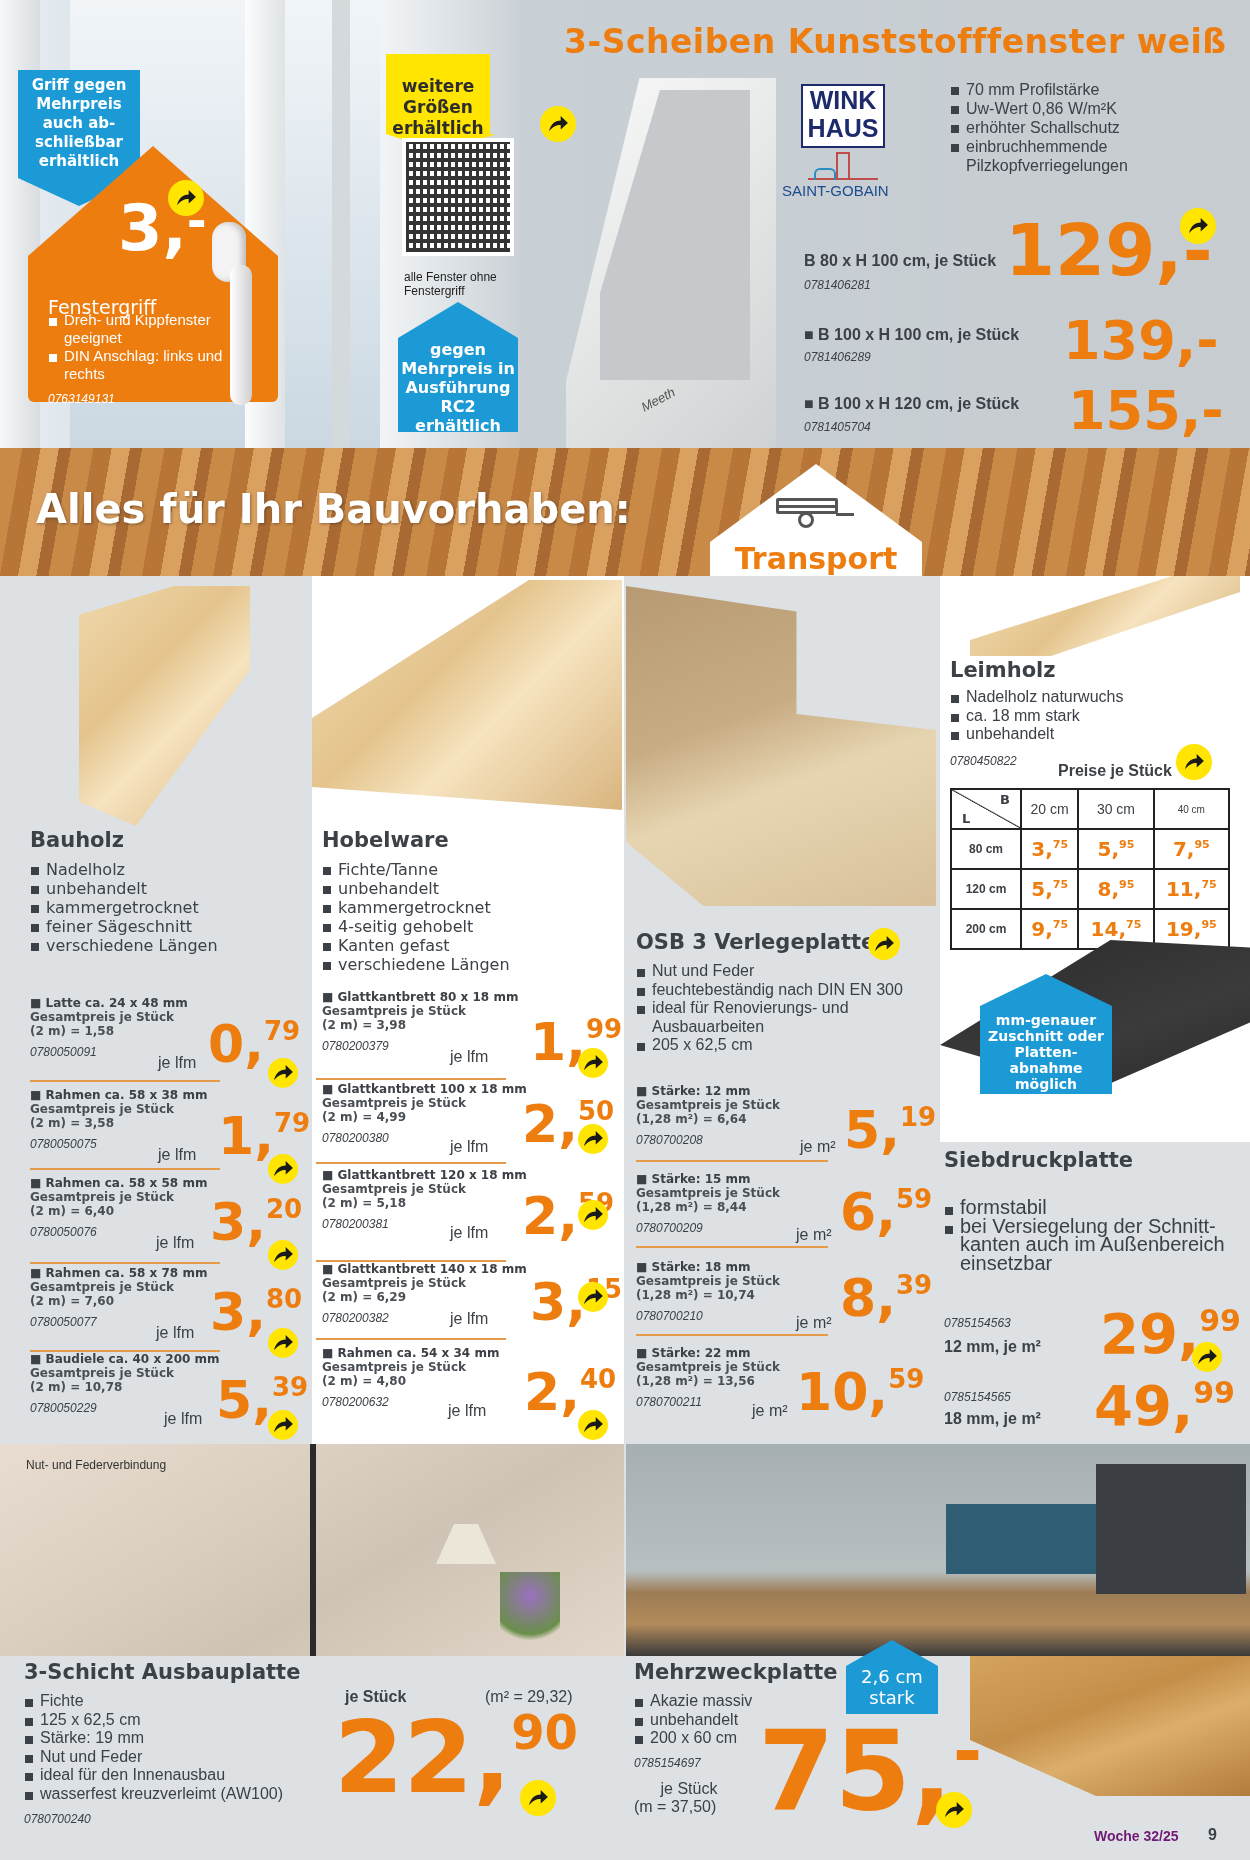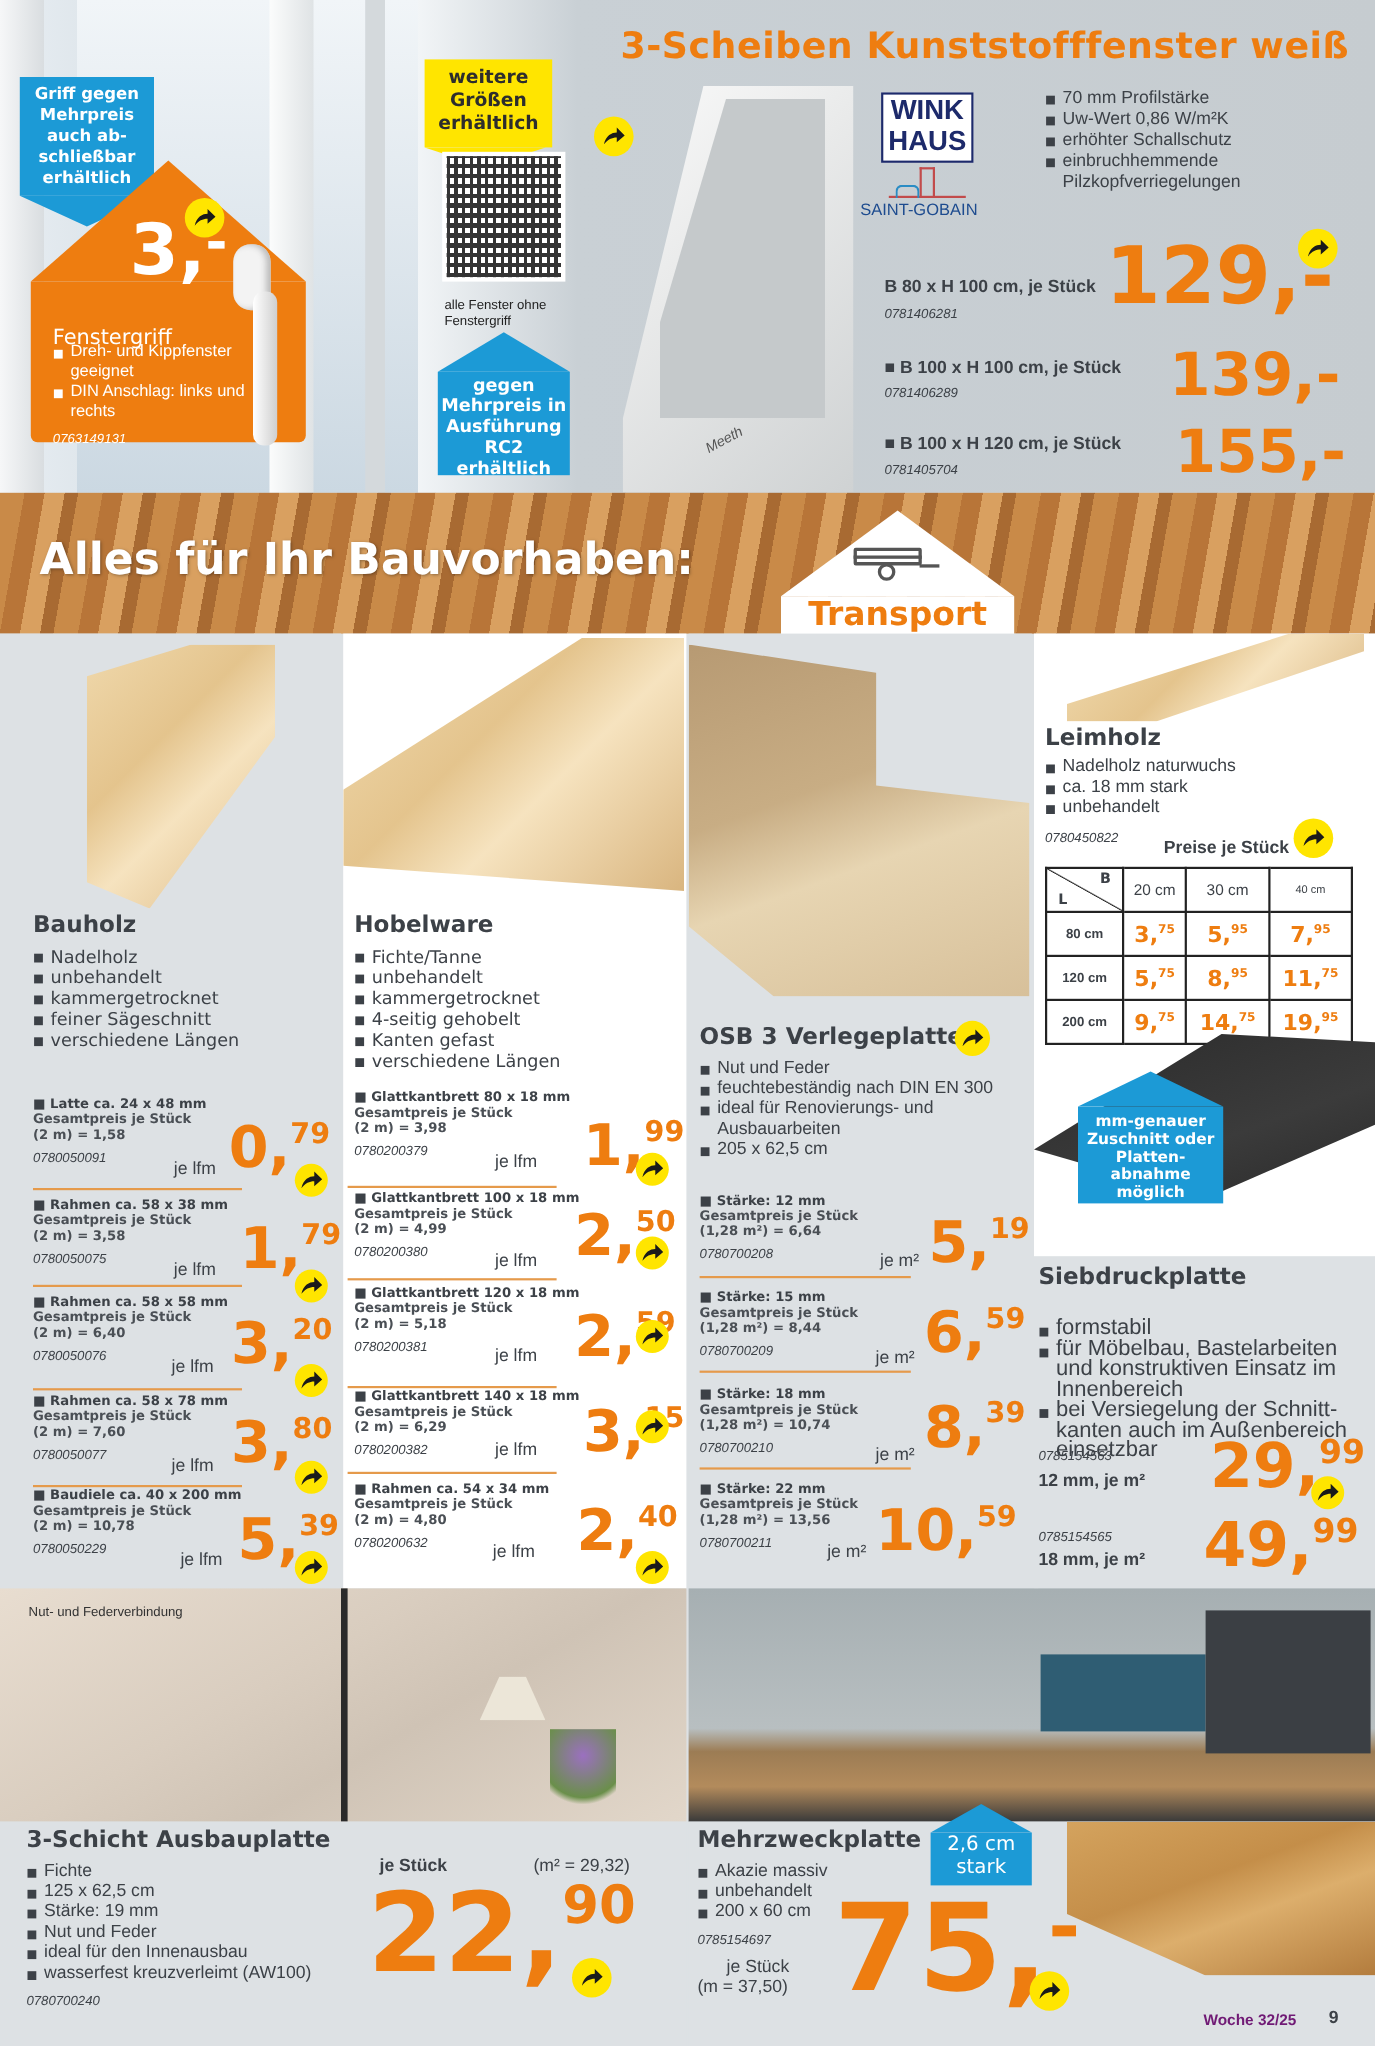--- a/index.html
+++ b/index.html
@@ -68,21 +68,21 @@
   <div class="abs" style="left:212px;top:222px;width:34px;height:60px;background:#f3f3f3;border-radius:16px;box-shadow:inset -4px 0 6px #bbb" data-name="window-handle-image"></div>
   <div class="abs" style="left:230px;top:265px;width:22px;height:140px;background:linear-gradient(90deg,#ffffff,#cfcfcf);border-radius:10px" data-name="window-handle-lever"></div>
   <div class="abs" style="left:48px;top:296px;color:#fff;font-weight:normal;font-size:19px" data-name="handle-title">Fenstergriff</div>
   <ul class="abs bul" style="left:48px;top:311px;width:190px;color:#fff;font-size:15px;line-height:18px;font-family:'Liberation Sans',sans-serif" data-name="handle-features">
     <li data-name="feature">Dreh- und Kippfenster geeignet</li>
     <li data-name="feature">DIN Anschlag: links und rechts</li>
   </ul>
   <style>#top ul.bul[data-name="handle-features"] li::before{background:#fff}</style>
   <div class="abs sku" style="left:48px;top:392px;color:#fff" data-name="handle-sku">0763149131</div>
 
-  <div class="abs tag-yellow" style="left:386px;top:54px;width:116px;height:80px;font-size:17px;line-height:21px;padding-top:6px" data-name="more-sizes-tag">
+  <div class="abs tag-yellow" style="left:386px;top:54px;width:104px;height:80px;font-size:17px;line-height:21px;padding-top:22px" data-name="more-sizes-tag">
     <span data-name="more-sizes-text">weitere Größen erhältlich</span>
   </div>
   <div class="abs" style="left:386px;top:134px;width:0;height:0;border-left:55px solid transparent;border-right:55px solid transparent;border-top:18px solid #ffe500" data-name="tag-point"></div>
   <div class="abs" style="left:402px;top:138px;width:112px;height:118px;background:#fff;padding:4px" data-name="qr-code">
     <div style="width:100%;height:100%;background:
       repeating-linear-gradient(0deg,#111 0 4px,transparent 4px 9px),
       repeating-linear-gradient(90deg,#111 0 3px,#fff 3px 7px);opacity:.85"></div>
   </div>
   <div class="abs arrow-dot" style="left:540px;top:106px" data-name="arrow-icon">
       <svg>
@@ -249,21 +249,20 @@
   </div>
   <div class="abs" style="left:40px;top:398px;width:0;height:0;border-left:66px solid transparent;border-right:66px solid transparent;border-bottom:32px solid #1c9ad6" data-name="tag-roof"></div>
 
   <div class="abs h2" style="left:4px;top:570px;background:#dde1e4;width:310px;height:300px" data-name="siebdruck-panel"></div>
 </div>
 
 <div class="abs" style="left:940px;top:1142px;width:310px;height:302px;background:#dde1e4" data-name="siebdruck-section"></div>
 <div class="abs h2" style="left:944px;top:1148px" data-name="siebdruck-title">Siebdruckplatte</div>
 <ul class="abs bul cond" style="left:944px;top:1198px;width:300px;font-size:20px;line-height:18.5px" data-name="siebdruck-features">
   <li data-name="feature">formstabil</li>
-  <li data-name="feature">für Möbelbau, Bastelarbeiten und konstruktiven Einsatz im Innenbereich</li>
   <li data-name="feature">bei Versiegelung der Schnitt-kanten auch im Außenbereich einsetzbar</li>
 </ul>
 <div class="abs sku" style="left:944px;top:1316px" data-name="variant-sku">0785154563</div>
 <div class="abs cond" style="left:944px;top:1338px;font-size:16px;font-weight:bold" data-name="variant-label">12 mm, je m²</div>
 <div class="abs price" style="left:1100px;top:1306px;font-size:56px" data-name="variant-price"><span data-name="price-main">29,</span><span style="font-size:30px;vertical-align:top" data-name="price-cents">99</span></div>
 <div class="abs arrow-dot" style="left:1192px;top:1342px;width:30px;height:30px" data-name="arrow-icon">
     <svg>
       <use href="#arr"></use>
     </svg>
   </div>

